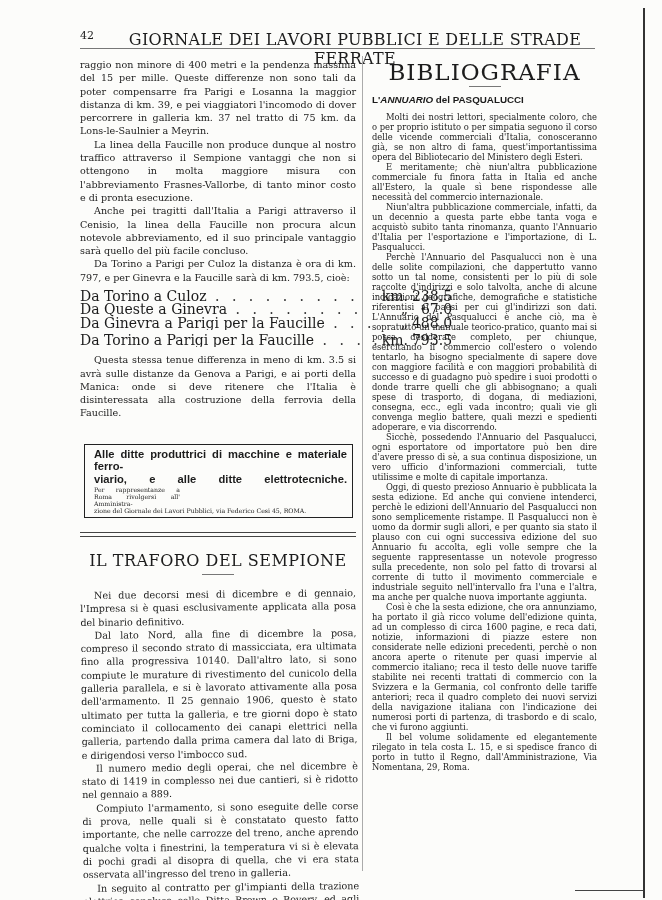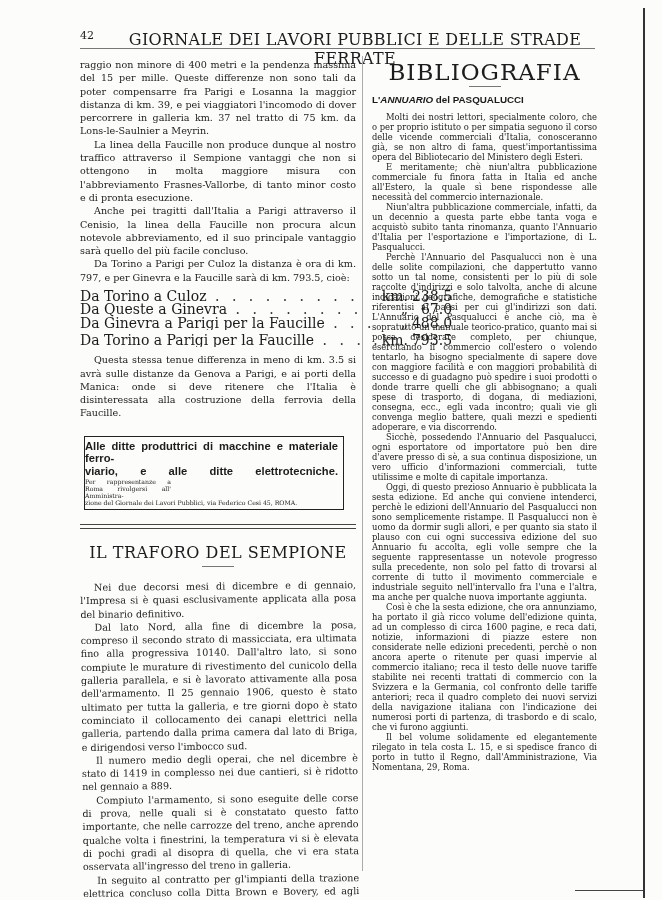--- a/index.html
+++ b/index.html
@@ -27,21 +27,21 @@
 
   .dist-table { margin:6px 0 6px 0; width:100%; border-collapse:collapse; }
   .dist-table td { padding:0; font-size:14px; line-height:13.3px; white-space:nowrap; }
   .dist-table td.route { overflow:hidden; }
   .dist-table td.unit { width:24px; text-align:right; padding-right:4px;margin-left:6px; }
   .dist-table td.val { width:34px; text-align:right; }
   .dist-table tr.total td { padding-top:4px; }
   .dots { letter-spacing:4px; color:#333; }
 
   .ad-box {
-    margin:16px 0 0 4px; border:1.5px solid #222; padding:3px 5px 3px 0;
+    margin:24px 0 0 4px; border:1.5px solid #222; padding:3px 5px 3px 9px;
     width:253px;
   }
   .ad-big { font-family:"Liberation Sans", sans-serif; font-weight:bold; font-size:11.2px; line-height:12.5px; }
   .ad-small { font-size:6.2px; line-height:7px; }
   .ad-inline-small { font-size:6.2px; line-height:7px; display:inline-block; vertical-align:bottom; width:86px; }
 
   .double-rule { margin:14px 0 0 0; border-top:1px solid #444; height:3px; border-bottom:1.5px solid #444; }
   .section-title {
     text-align:center; font-size:16px; letter-spacing:0.5px; margin:15px 0 4px 0; line-height:18px;
   }

